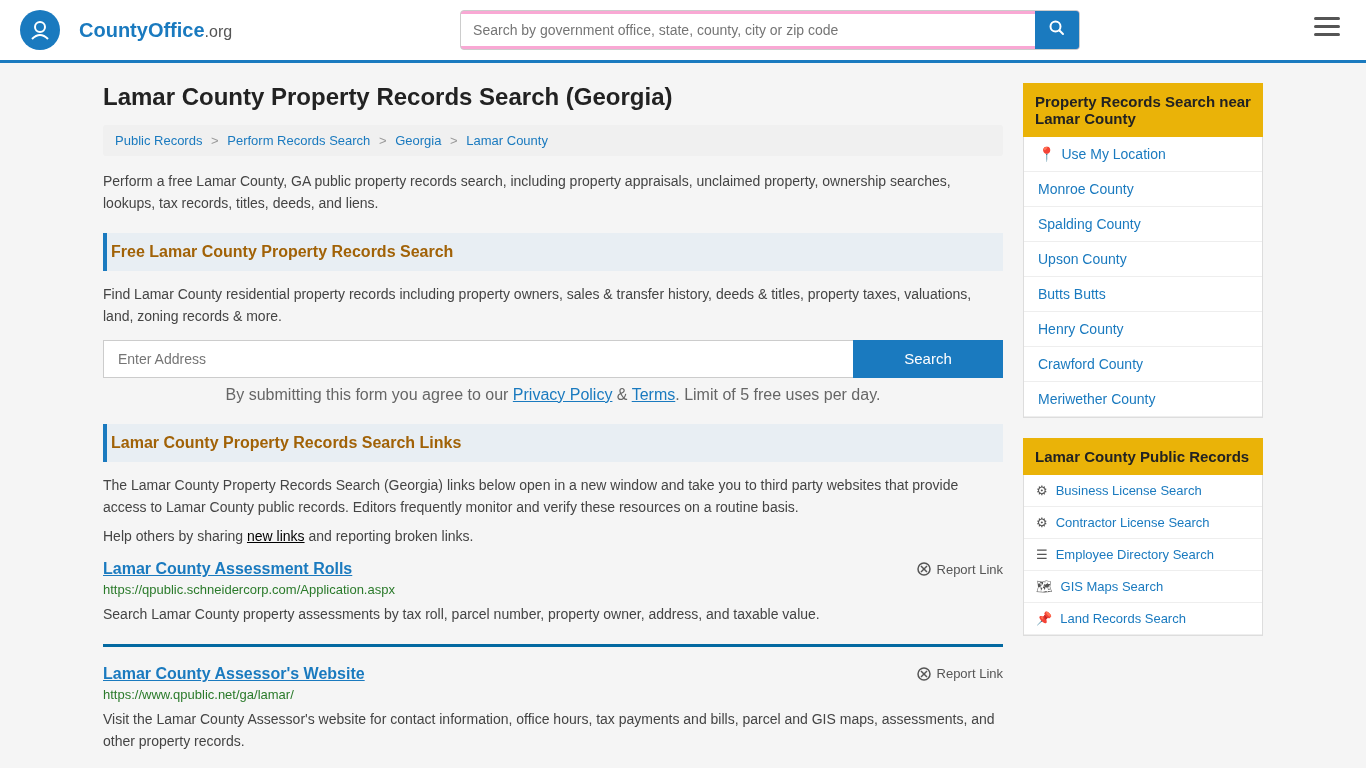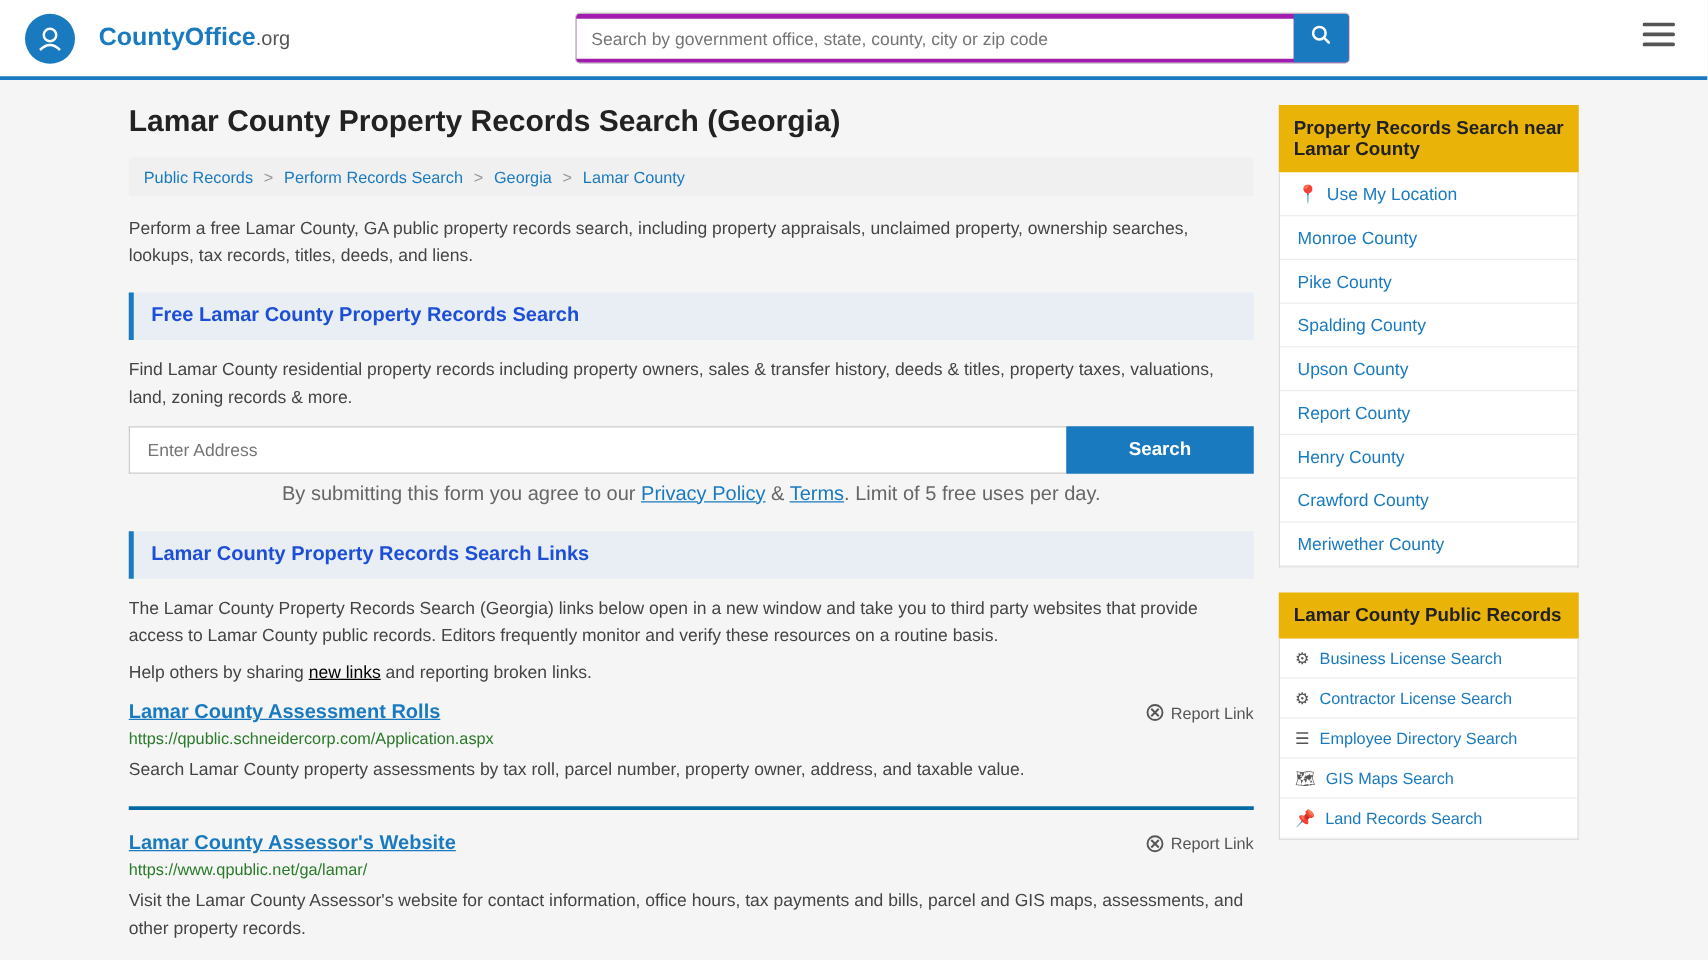--- a/index.html
+++ b/index.html
@@ -39,21 +39,21 @@
     #logo-text span { color: #555; font-weight: normal; font-size: 16px; }
     #search-bar {
       display: flex;
       align-items: center;
       flex: 1;
       max-width: 620px;
       margin: 0 20px;
       border: 1px solid #ccc;
       border-radius: 4px;
       overflow: hidden;
-      background: #a21caf;
+      background: #f9a8d4;
     }
     #header-search-input {
       flex: 1;
       border: none;
       outline: none;
       padding: 8px 12px;
       font-size: 14px;
       color: #555;
     }
     #header-search-btn {
@@ -112,24 +112,24 @@
     #description {
       font-size: 14px;
       color: #444;
       line-height: 1.6;
       margin-bottom: 18px;
     }
 
     
     .section-header {
       background: #e8eef3;
-      padding: 10px 14px;
+      padding: 10px 4px;
       font-size: 16px;
       font-weight: bold;
-      color: #1d4ed8;
+      color: #a16207;
       margin-bottom: 12px;
       border-left: 4px solid #1a7abf;
     }
 
     
     #free-search-section {
       margin-bottom: 20px;
     }
     #free-search-desc {
       font-size: 14px;
@@ -149,21 +149,21 @@
       font-size: 14px;
       outline: none;
       color: #555;
     }
     #address-search-btn {
       background: #1a7abf;
       color: white;
       border: none;
       padding: 10px 28px;
       font-size: 15px;
-      font-weight: bold;
+      font-weight: normal;
       cursor: pointer;
       min-width: 150px;
     }
     #form-disclaimer {
       font-size: 16px;
       color: #666;
       text-align: center;
     }
     #form-disclaimer a { color: #1a7abf; }
 
@@ -389,30 +389,27 @@
       <div class="sidebar-section-title">Property Records Search near Lamar County</div>
       <div class="sidebar-list">
         <div class="sidebar-list-item location">
           <span class="pin-icon">📍</span>
           <a href="#">Use My Location</a>
         </div>
         <div class="sidebar-list-item">
           <a href="#">Monroe County</a>
         </div>
         <div class="sidebar-list-item">
-          <a href="#">Pike County</a>
-        </div>
-        <div class="sidebar-list-item">
           <a href="#">Spalding County</a>
         </div>
         <div class="sidebar-list-item">
           <a href="#">Upson County</a>
         </div>
         <div class="sidebar-list-item">
-          <a href="#">Report County</a>
+          <a href="#">Butts Butts</a>
         </div>
         <div class="sidebar-list-item">
           <a href="#">Henry County</a>
         </div>
         <div class="sidebar-list-item">
           <a href="#">Crawford County</a>
         </div>
         <div class="sidebar-list-item">
           <a href="#">Meriwether County</a>
         </div>

